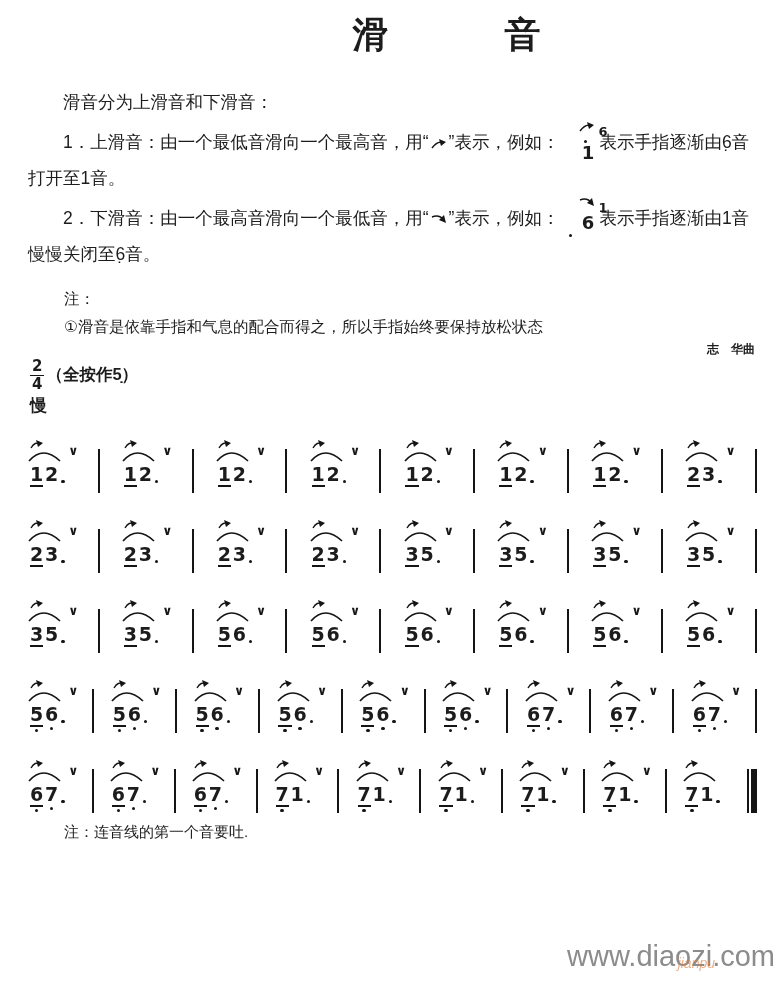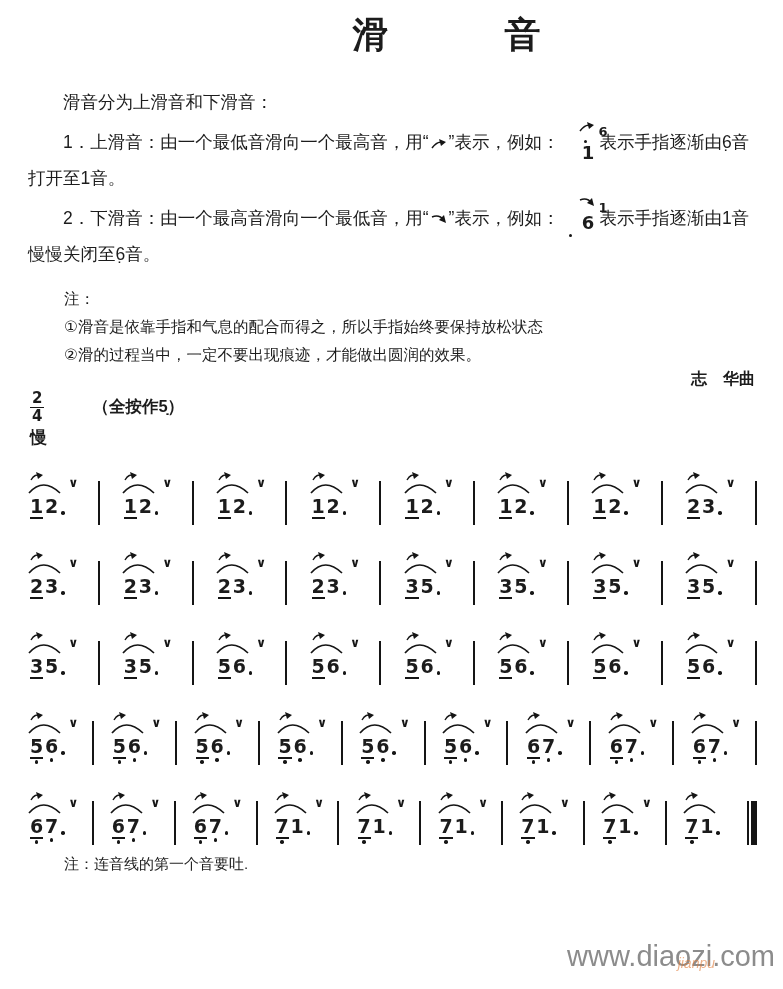--- a/index.html
+++ b/index.html
@@ -26,26 +26,26 @@
   .gxarrow{position:absolute;top:-1px;right:2px;}
   .glyph-ic{vertical-align:-2px;margin:0 1px;}
   
   .ds{height:6px;display:flex;align-items:center;justify-content:center;width:100%;}
   .ld{width:3.5px;height:3.5px;border-radius:50%;background:#151515;display:inline-block;}
   
   .noteblock{margin:16px 28px 0 64px;font-size:15.5px;line-height:1.8;}
   .noteblock div{margin:0;}
   
   .exhead{margin:42px 28px 0 28px;font-size:17.5px;font-weight:bold;}
-  .credit{margin:0 28px 0 0;text-align:right;font-size:16px;font-weight:bold;}
+  .credit{margin:0 28px 0 0;text-align:right;font-size:12px;font-weight:bold;}
   .keyline{margin:0 28px 2px 30px;font-size:16.5px;display:flex;align-items:center;}
   .frac{display:inline-flex;flex-direction:column;align-items:center;
     font-family:"DejaVu Sans",sans-serif;font-weight:bold;font-size:15px;line-height:1.1;margin-right:2px;}
   .frac .num{border-bottom:1.7px solid #151515;padding:0 2px;}
-  .keylbl{font-weight:bold;margin-left:46px;}
+  .keylbl{font-weight:bold;}
   .tempo{margin:2px 28px 6px 30px;font-size:17px;font-weight:bold;}
   
   .music{margin-top:4px;}
   .mline{display:flex;justify-content:space-between;align-items:flex-end;height:70px;margin:0 26px 10px 26px;}
   .ms{position:relative;display:inline-flex;padding:27px 13px 0 3px;}
   .ng{display:flex;align-items:flex-start;}
   .nt{display:flex;flex-direction:column;align-items:center;min-width:15px;}
   .dg{font-family:"DejaVu Sans",sans-serif;font-weight:bold;font-size:19px;line-height:1;padding-bottom:1px;}
   .ul{border-bottom:2.2px solid #151515;}
   .ad{margin:13px 0 0 2px;}
@@ -110,21 +110,20 @@
               <span class="ld"></span>
             </span>
           </span>
       </span><span>表示手指逐渐由1音慢慢关闭至6̣音。</span>
     </p>
   </div>
 
   <div class="noteblock">
     <div>注：</div>
     <div>①滑音是依靠手指和气息的配合而得之，所以手指始终要保持放松状态</div>
-    <div>②滑的过程当中，一定不要出现痕迹，才能做出圆润的效果。</div>
   </div>
 
   <div class="credit">志　华曲</div>
 
   <div class="keyline">
     <span class="frac">
       <span class="num">2</span>
       <span class="den">4</span>
     </span>
     <span class="keylbl">（全按作5̣）</span>

